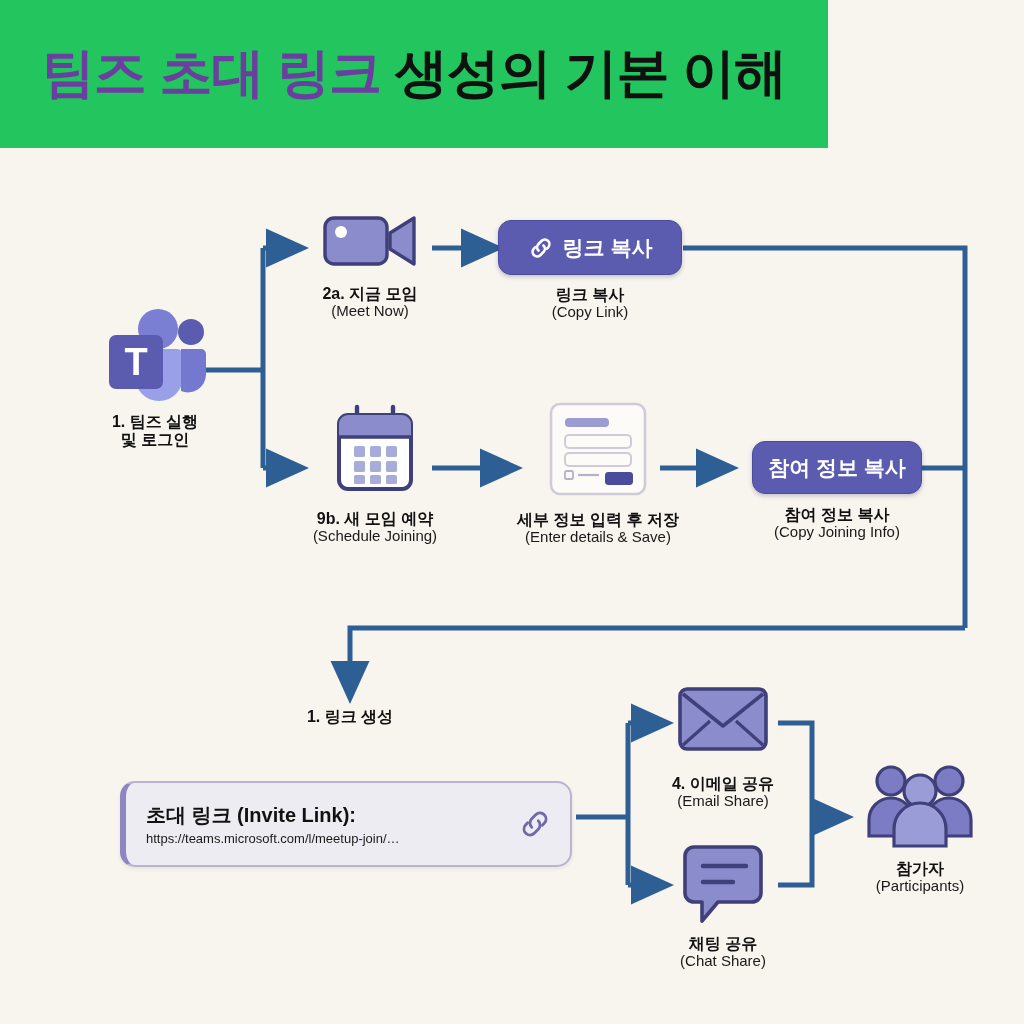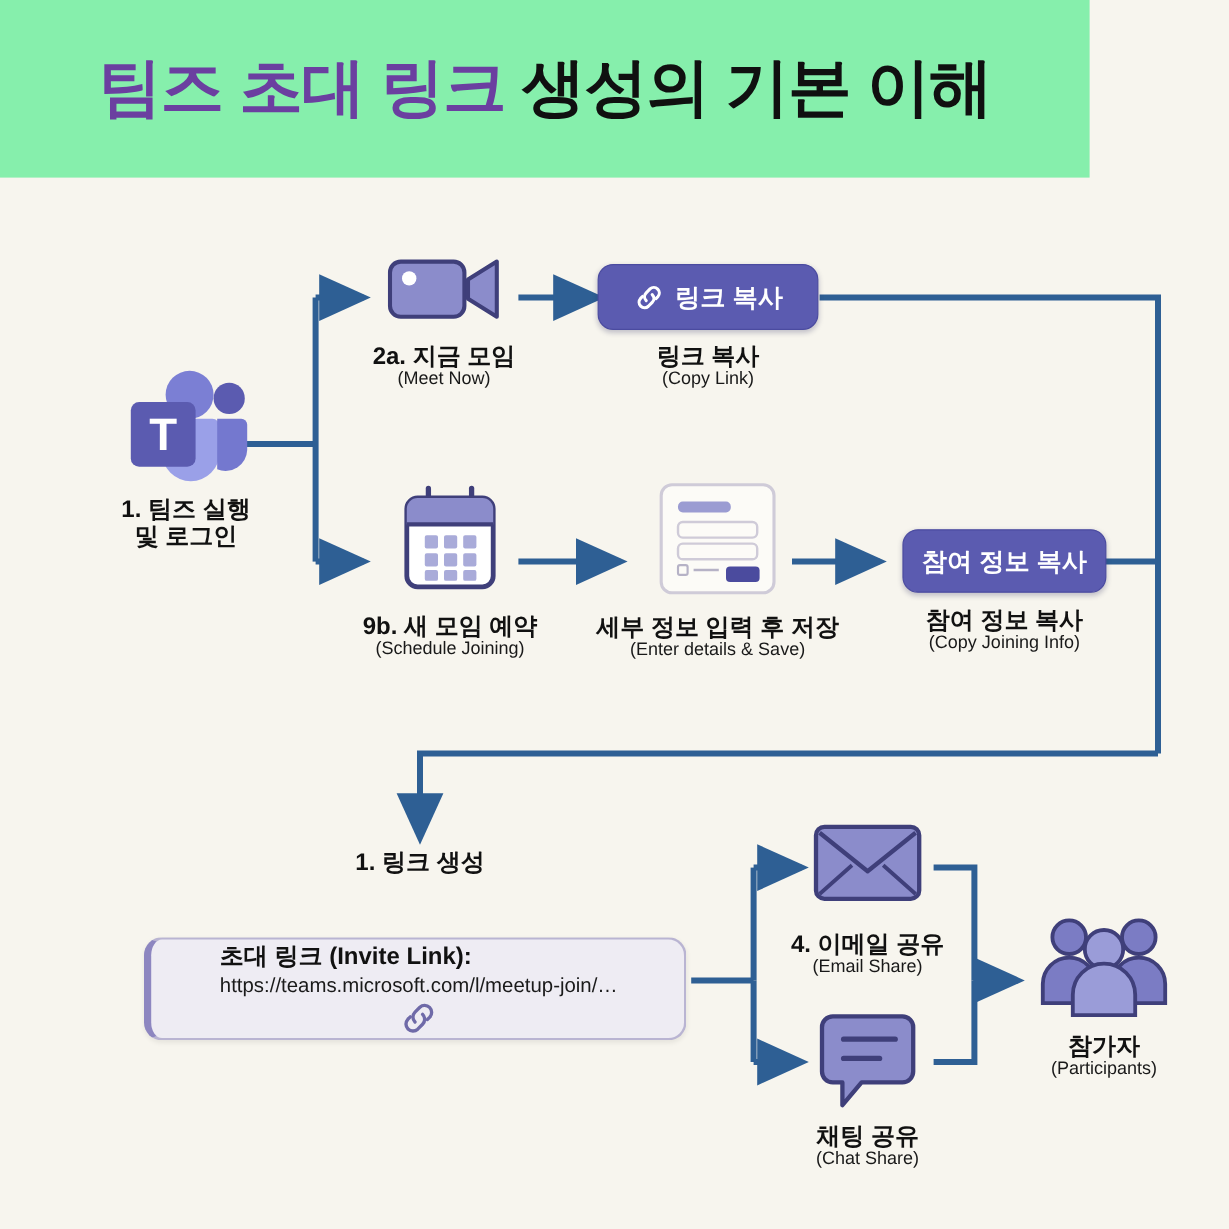--- a/index.html
+++ b/index.html
@@ -3,53 +3,52 @@
 <meta charset="utf-8">
 <style>
   * { margin:0; padding:0; box-sizing:border-box; }
   html,body { width:1024px; height:1024px; }
   body {
     background:#f7f5ee;
     font-family:"Liberation Sans","DejaVu Sans",sans-serif;
     position:relative; overflow:hidden;
   }
   #banner {
-    position:absolute; left:0; top:0; width:908px; height:148px;
-    background:#86efac; display:flex; align-items:center; justify-content:center;
+    position:absolute; left:0; top:0; width:828px; height:148px;
+    background:#22c55e; display:flex; align-items:center; justify-content:center;
   }
   #title { font-size:53px; font-weight:bold; letter-spacing:-1px; white-space:nowrap; }
   #title .p { color:#6b3fa0; }
   #title .k { color:#101010; }
 
   #stage { position:absolute; left:0; top:148px; width:1024px; height:876px; }
   svg.wires { position:absolute; left:0; top:0; width:1024px; height:876px; pointer-events:none; }
 
   .node { position:absolute; text-align:center; }
   .cap { line-height:1.12; }
-  .cap .ko { font-size:20px; font-weight:bold; color:#111; white-space:nowrap; }
+  .cap .ko { font-size:16px; font-weight:bold; color:#111; white-space:nowrap; }
   .cap .en { font-size:15px; color:#191919; white-space:nowrap; }
 
   .btn {
     display:inline-flex; align-items:center; justify-content:center; gap:9px;
     background:#5b5bb0; color:#fff; border-radius:13px;
     font-size:21px; font-weight:bold; box-shadow:0 2px 4px rgba(40,40,90,.25);
     border:1px solid #4b4ba0;
   }
 
   
   #invite {
     position:absolute; left:120px; top:633px; width:452px; height:86px;
     background:#eeecf3; border:2px solid #b9b4d2; border-left:6px solid #8d86c0;
     border-radius:15px; display:flex; align-items:center; padding:0 18px 0 20px;
     box-shadow:0 2px 4px rgba(0,0,0,.07);
-    flex-direction:column;
   }
   #invite .txt { flex:1; }
   #invite .l1 { font-size:20px; font-weight:bold; color:#111; white-space:nowrap; }
-  #invite .l2 { font-size:17px; color:#1a1a1a; white-space:nowrap; margin-top:2px; }
+  #invite .l2 { font-size:13px; color:#1a1a1a; white-space:nowrap; margin-top:2px; }
 </style>
 </head>
 <body>
 
 <div id="banner">
   <div id="title">
     <span class="p">팀즈 초대 링크</span><span class="k"> 생성의 기본 이해</span>
   </div>
 </div>
 

